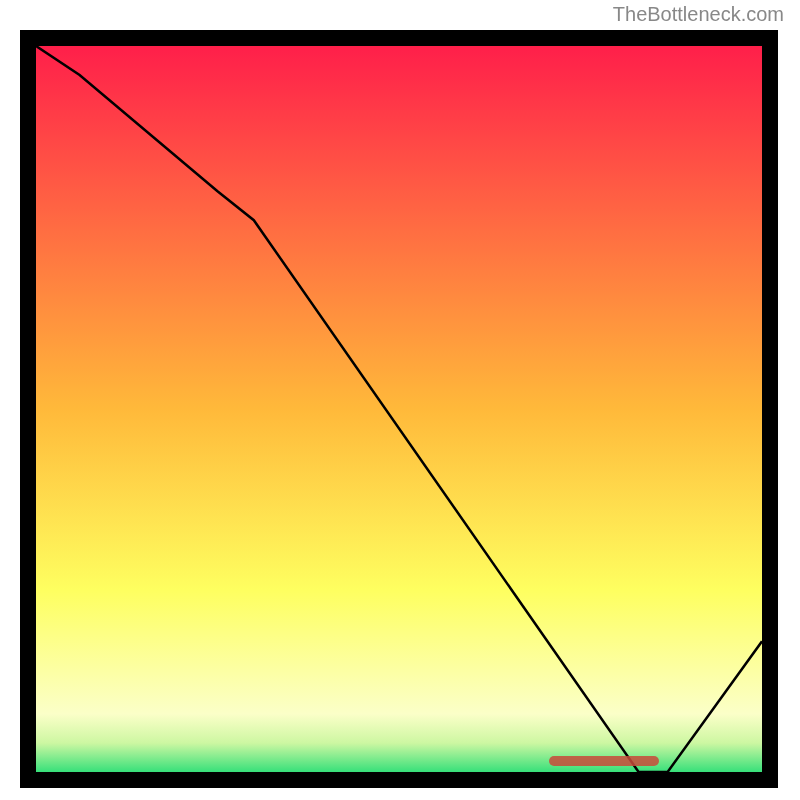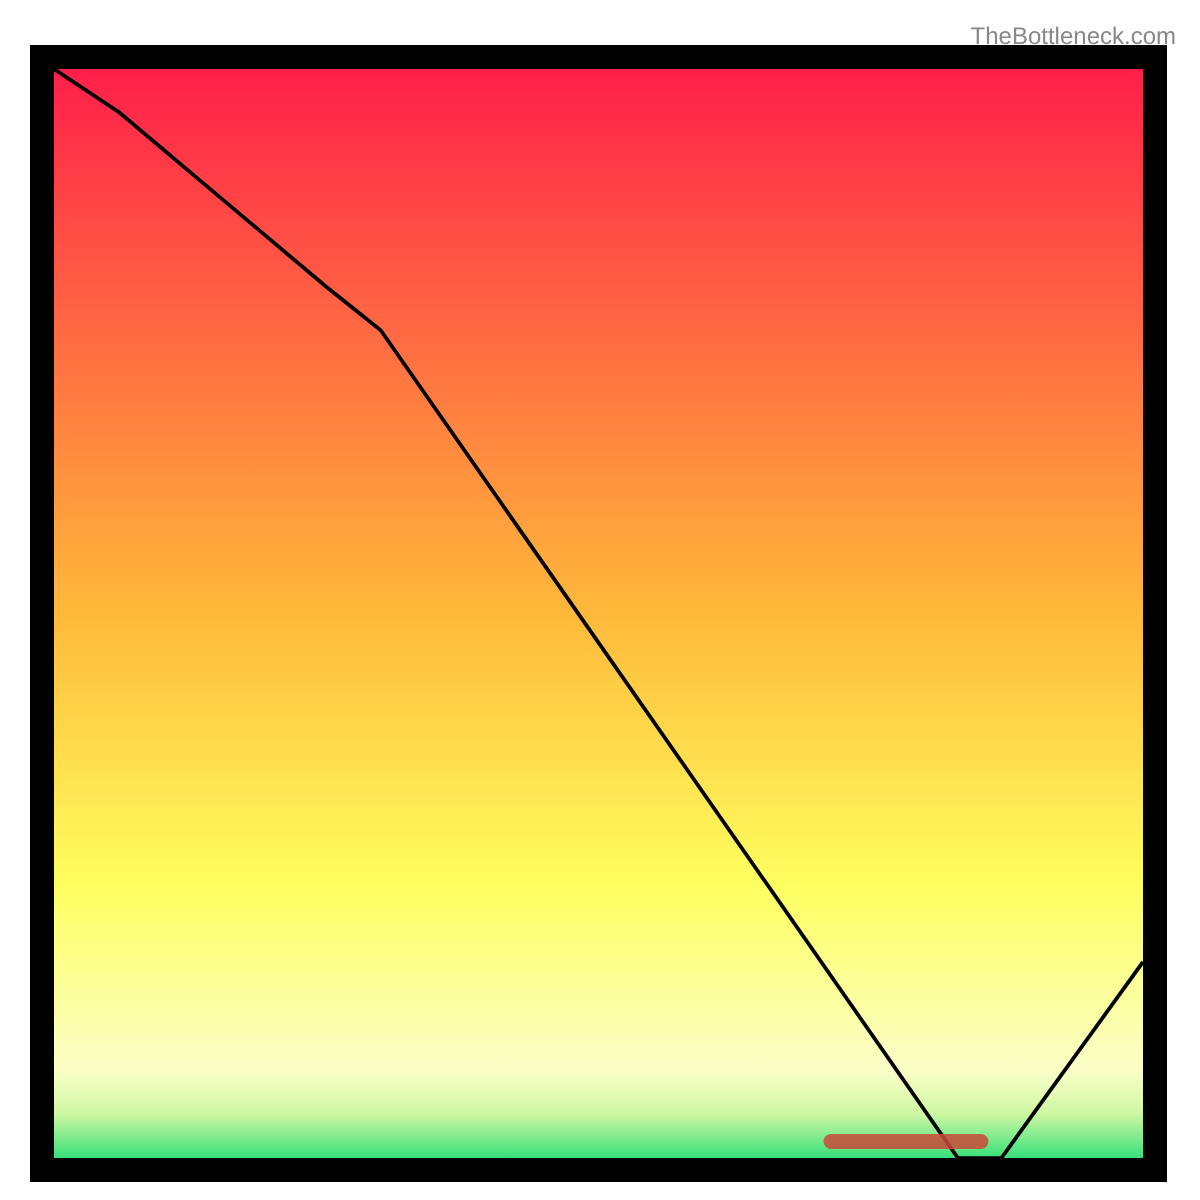--- a/index.html
+++ b/index.html
@@ -7,23 +7,23 @@
     padding: 0;
     background: #ffffff;
     font-family: Arial, sans-serif;
     width: 800px;
     height: 800px;
     overflow: hidden;
     position: relative;
   }
   .watermark {
     position: absolute;
-    top: 16px;
+    top: 3px;
     right: 16px;
-    font-size: 16px;
+    font-size: 20px;
     color: #888888;
     font-weight: 500;
     z-index: 10;
   }
   .chart-frame {
     position: absolute;
     top: 30px;
     left: 20px;
     width: 758px;
     height: 758px;

